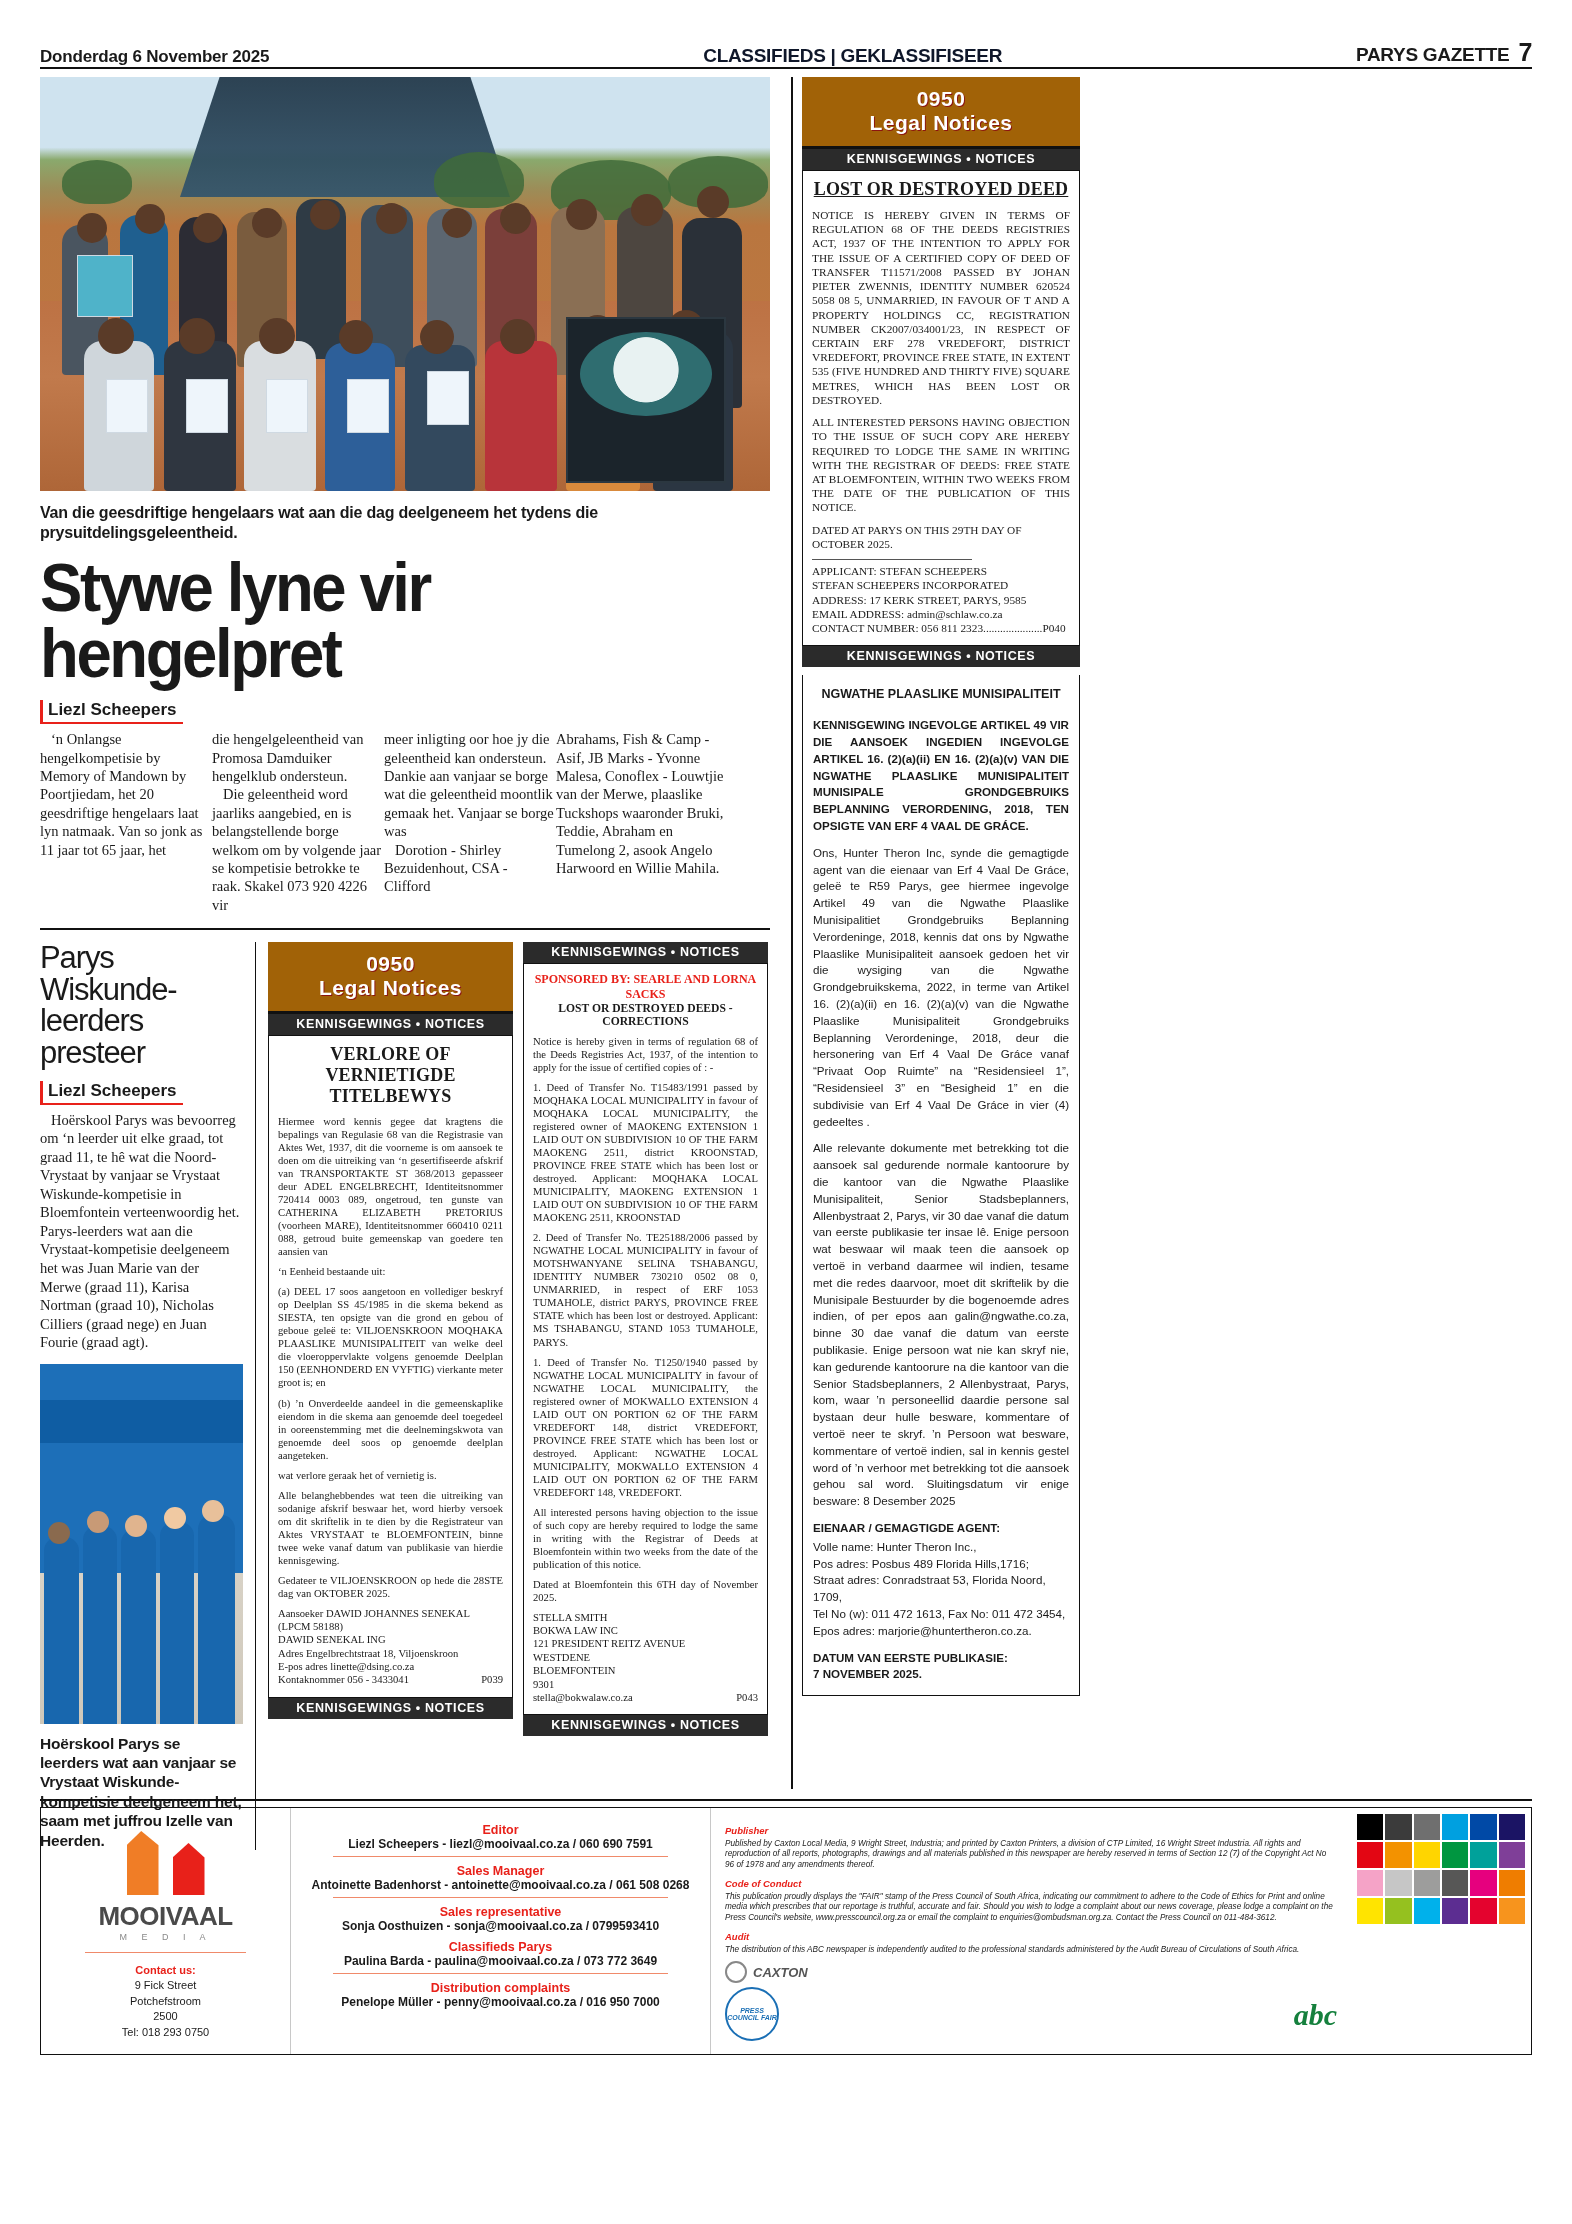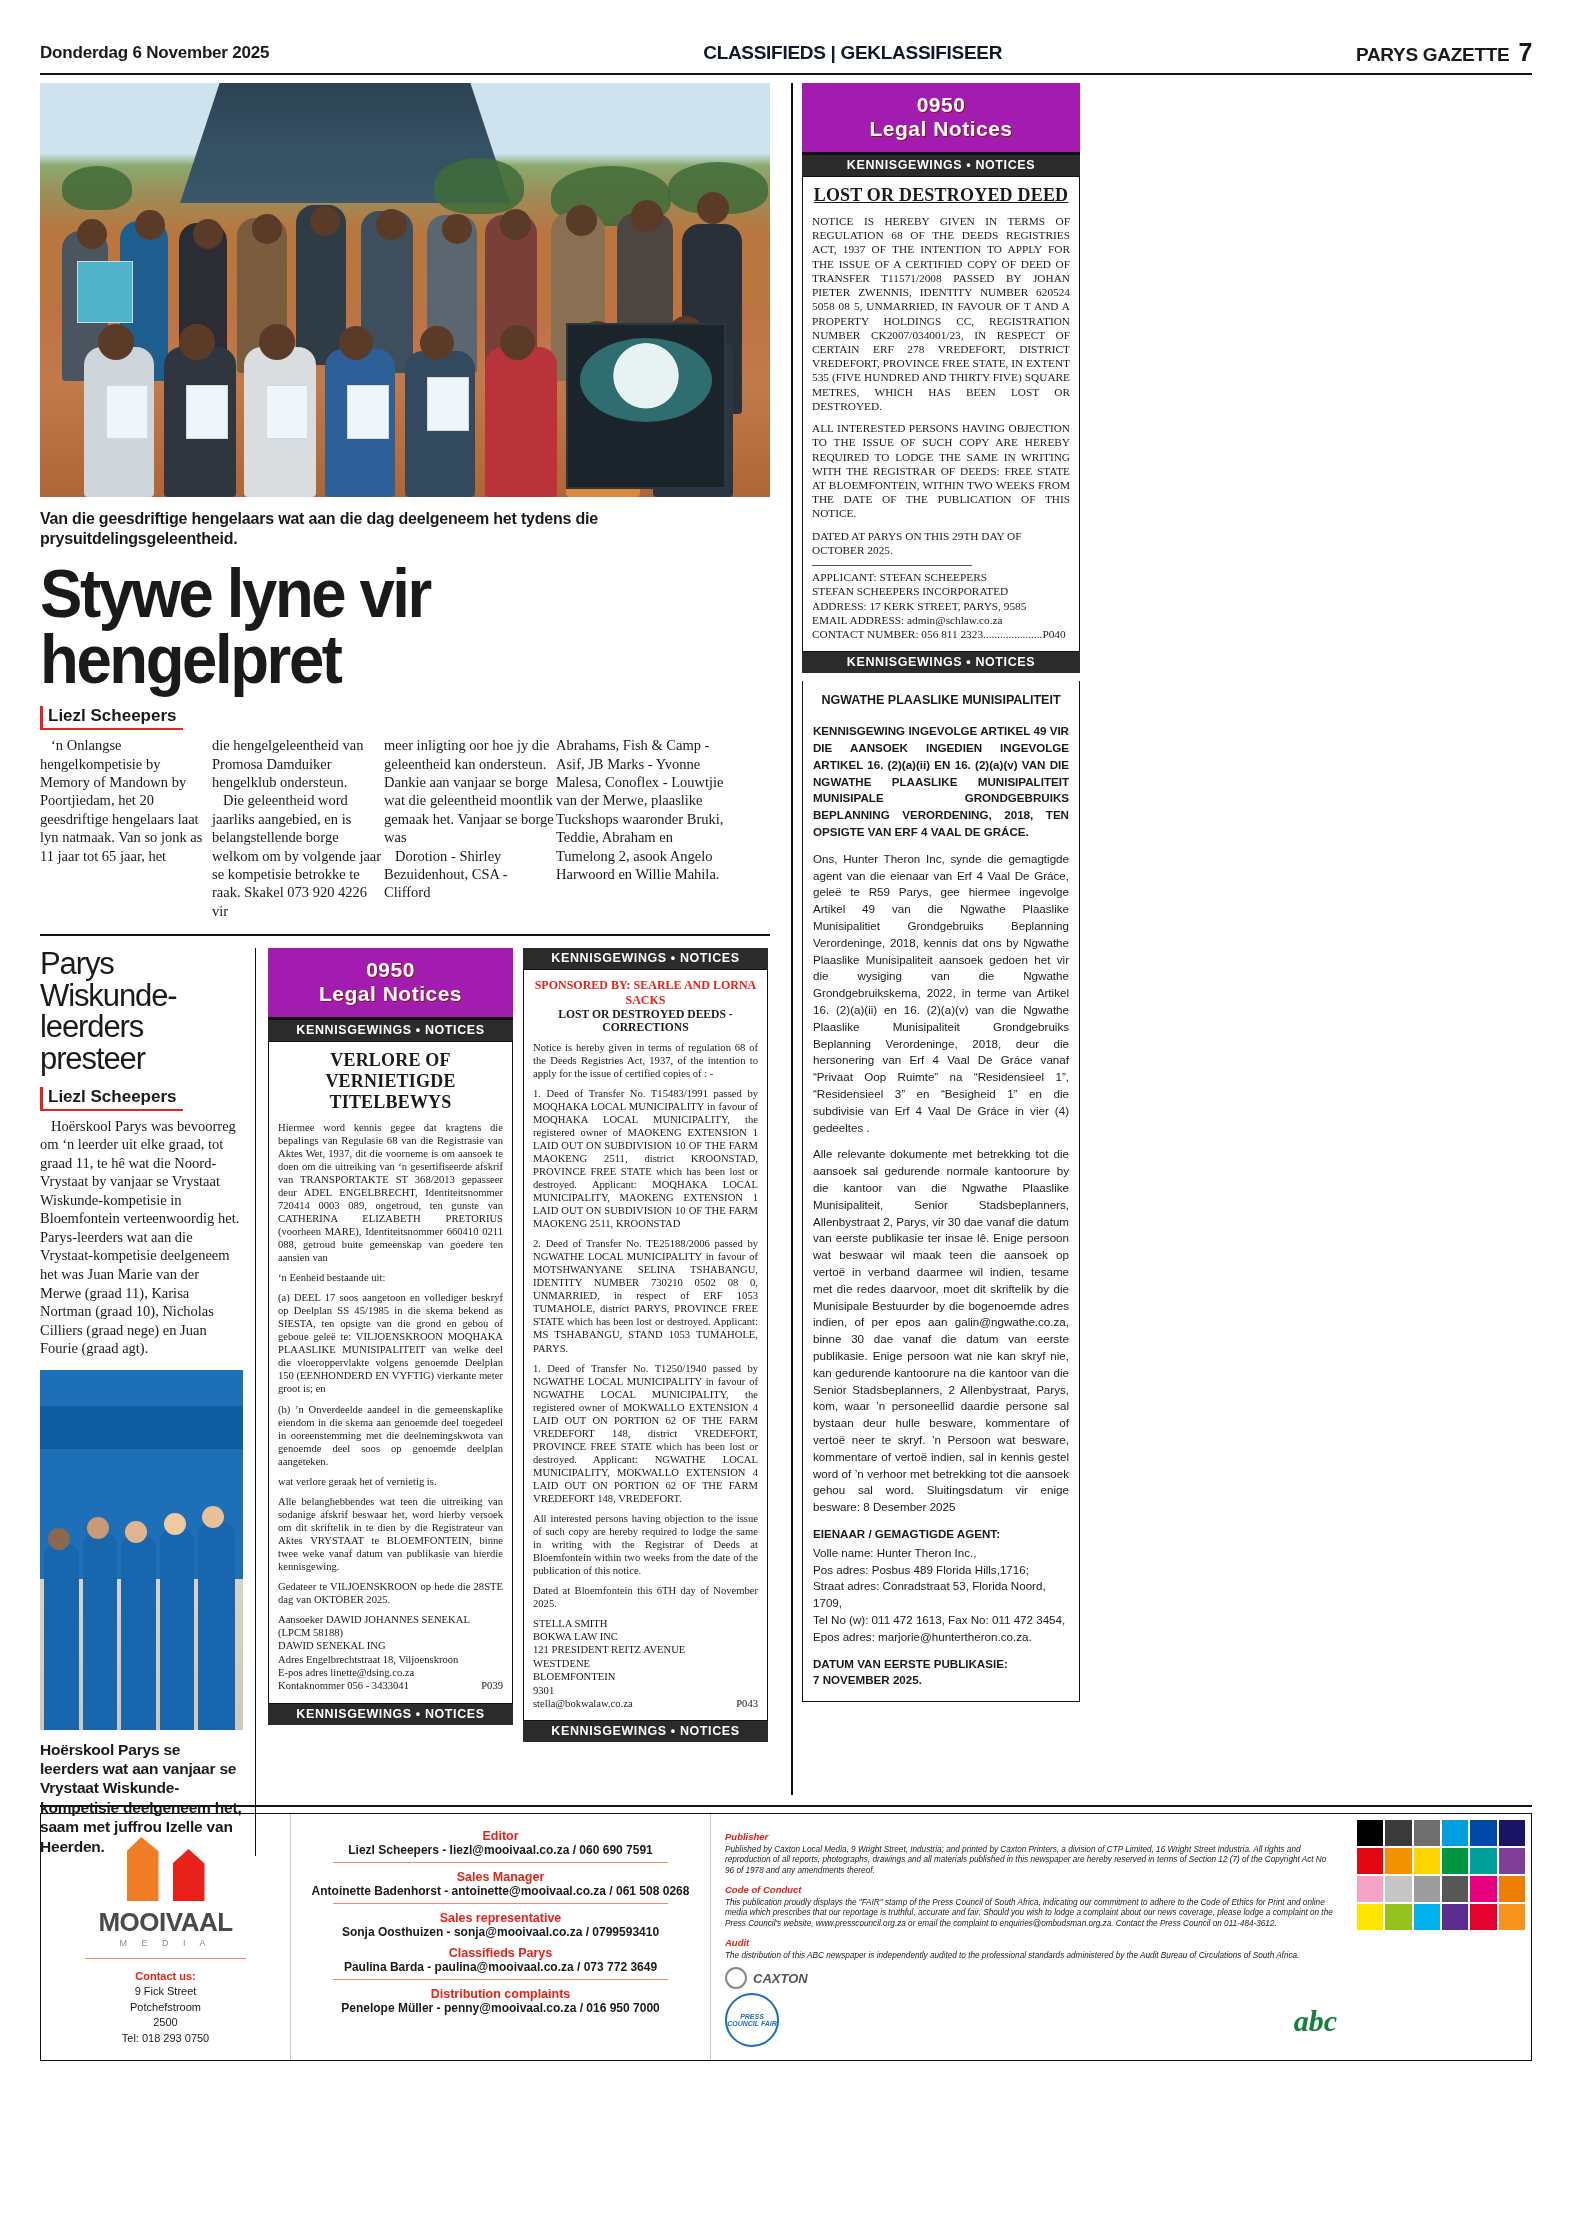--- a/index.html
+++ b/index.html
@@ -7,22 +7,22 @@
   body {
     width: 1572px; height: 2224px;
     font-family: "Liberation Sans", sans-serif;
     color: #1a1a1a;
     position: relative;
     overflow: hidden;
   }
   .page { width: 1572px; height: 2224px; padding: 38px 40px 10px 40px; position: relative; }
 
   
-  .masthead { display: flex; align-items: center; justify-content: space-between;
-              padding-bottom: 6px; }
+  .masthead { display: flex; align-items: flex-end; justify-content: space-between;
+              }
   .masthead-date { font-size: 17px; font-weight: 700; letter-spacing: -.2px; }
   .masthead-center { font-size: 19px; font-weight: 800; color: #0f172a; letter-spacing: -.3px;
                      margin-left: 80px; }
   .masthead-right { font-size: 19px; font-weight: 800; letter-spacing: -.3px; display:flex; align-items:baseline; gap:9px;}
   .masthead-page { font-size: 25px; font-weight: 800; }
   .rule-top { border-top: 2px solid #111; margin-bottom: 8px; }
 
   
   .cols { display: flex; gap: 0; height: 1712px; }
   .colL { width: 742px; padding-right: 12px; }
@@ -69,21 +69,21 @@
   .story2 .body { font-family:"Liberation Serif", serif; font-size:14.5px; line-height:1.28;}
   .story2 .body p { text-indent: 11px; }
   .photo2 { width:100%; height:360px; margin-top: 12px; position:relative; overflow:hidden;}
   .photo2 .bg { position:absolute; inset:0; background:linear-gradient(180deg,#1d6fb8 0%,#1d6fb8 58%,#d8d2c6 58%,#cfc8ba 100%); }
   .photo2 .band { position:absolute; top:10%; left:0; right:0; height:12%; background:#0f5da3;}
   .photo2 .p { position:absolute; bottom:0; background:#1867ae; border-radius:14px 14px 0 0;}
   .photo2 .h { position:absolute; border-radius:50%; }
   .cap2 { font-size:15.5px; font-weight:700; line-height:1.25; padding-top:10px; letter-spacing:-.2px;}
 
   
-  .legal-banner { background:#a21caf; color:#fff; text-align:center; padding:10px 4px 12px;
+  .legal-banner { background:#a16207; color:#fff; text-align:center; padding:10px 4px 12px;
      font-weight:800; line-height:1.12; border-bottom: 3px solid #111;}
   .legal-banner .num { font-size:21px; letter-spacing:.5px; text-shadow:1px 1px 0 #8c1410;}
   .legal-banner .lbl { font-size:21px; letter-spacing:.5px; text-shadow:1px 1px 0 #8c1410;}
   .kenbar { background:#2b2b2b; color:#fff; text-align:center; font-size:12.5px; font-weight:800;
       letter-spacing:.6px; padding:3px 0 4px; }
   .notice-box { border:1px solid #111; padding:8px 9px 10px; }
   .nb-title { text-align:center; font-family:"Liberation Serif",serif; font-weight:700;
       font-size:18px; text-decoration:underline; margin-bottom:8px; letter-spacing:.2px;}
   .nb-body { font-family:"Liberation Serif", serif; font-size:11.3px; line-height:1.26;
       text-align:justify; }

